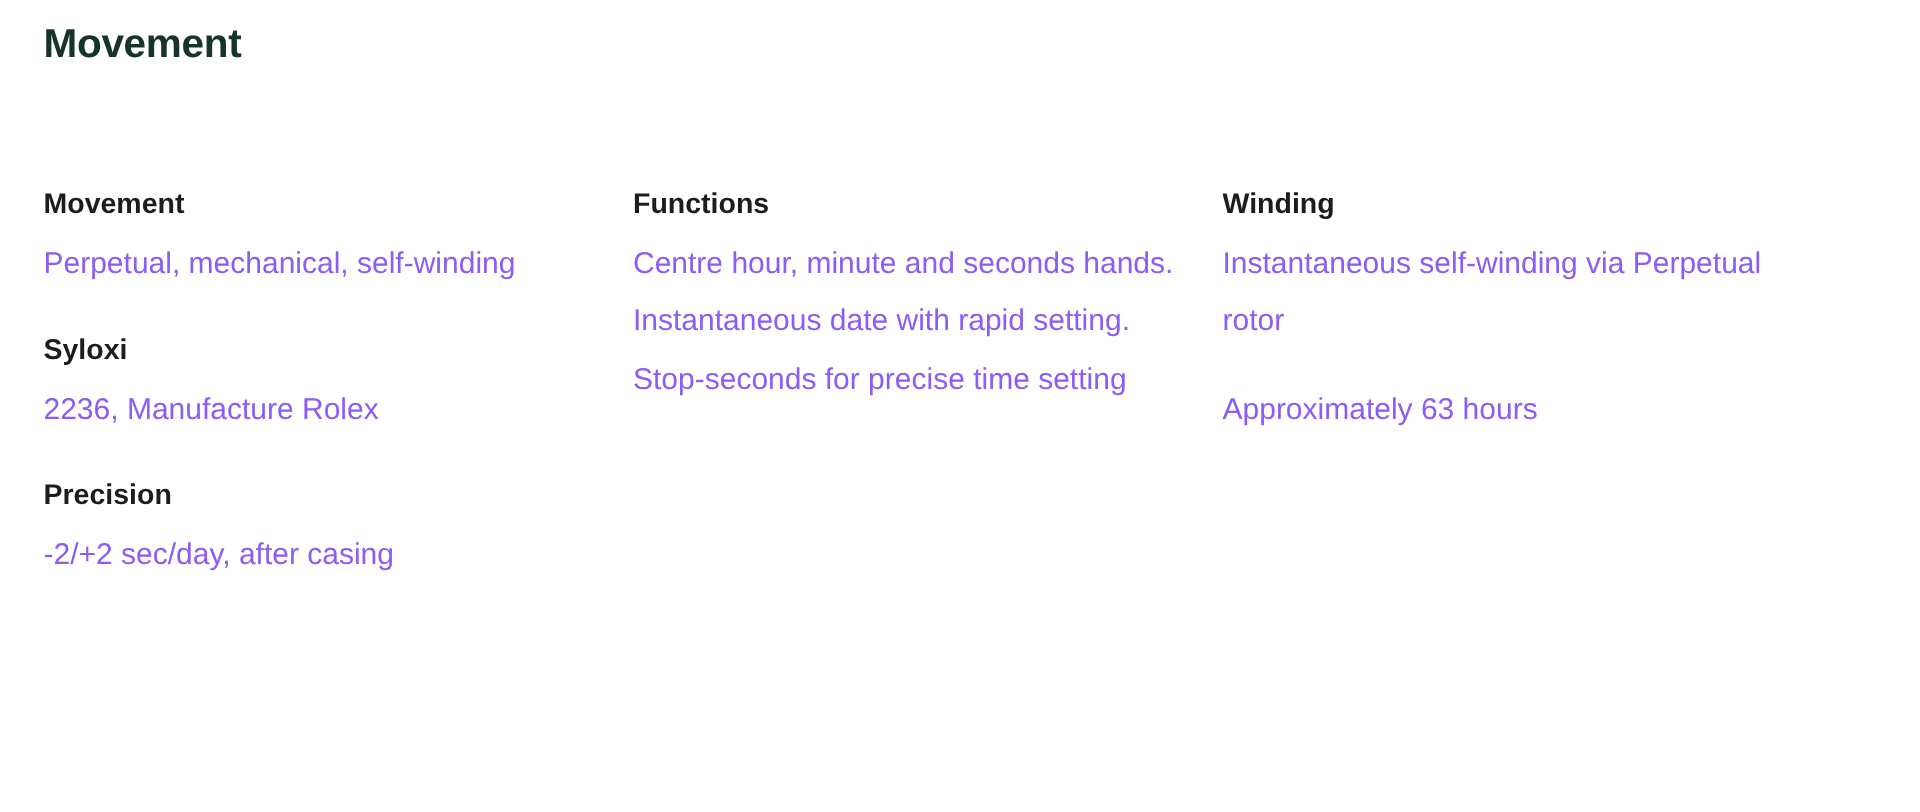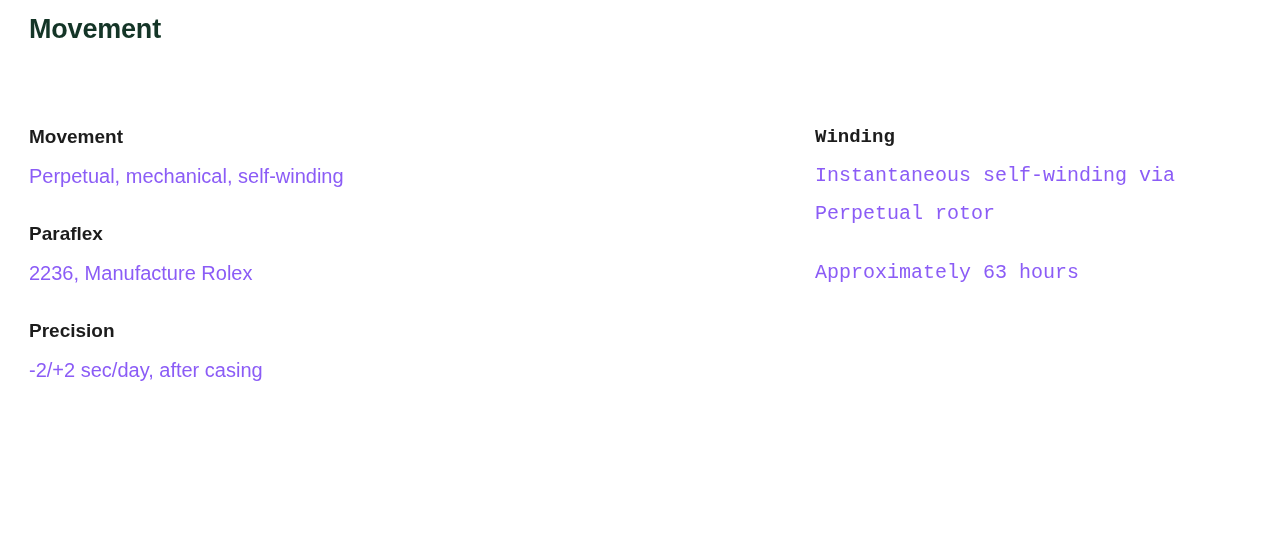--- a/index.html
+++ b/index.html
@@ -43,21 +43,20 @@
   }
   .spec-column {
     width: 393px;
     flex: 0 0 393px;
     box-sizing: border-box;
     padding-right: 28px;
   }
   .spec-column:last-child {
     flex: 0 0 auto;
     width: 400px;
-    font-family: Liberation Mono, monospace;
   }
   .spec-block {
     margin: 0 0 20px 0;
   }
   .spec-block:last-child {
     margin-bottom: 0;
   }
   .spec-label {
     margin: 0;
     font-size: 19px;
@@ -85,33 +84,37 @@
   <div class="spec-columns">
 
     <div class="spec-column">
 
       <div class="spec-block">
         <div class="spec-label">Movement</div>
         <div class="spec-value">Perpetual, mechanical, self-winding</div>
       </div>
 
       <div class="spec-block">
-        <div class="spec-label">Paraflex</div>
+        <div class="spec-label">Syloxi</div>
         <div class="spec-value">2236, Manufacture Rolex</div>
       </div>
 
       <div class="spec-block">
         <div class="spec-label">Precision</div>
         <div class="spec-value">-2/+2 sec/day, after casing</div>
       </div>
 
     </div>
 
     <div class="spec-column">
 
+      <div class="spec-block">
+        <div class="spec-label">Functions</div>
+        <div class="spec-value">Centre hour, minute and seconds hands. Instantaneous date with rapid setting. Stop-seconds for precise time setting</div>
+      </div>
 
       <div class="spec-block">
       </div>
 
     </div>
 
     <div class="spec-column">
 
       <div class="spec-block">
         <div class="spec-label">Winding</div>

